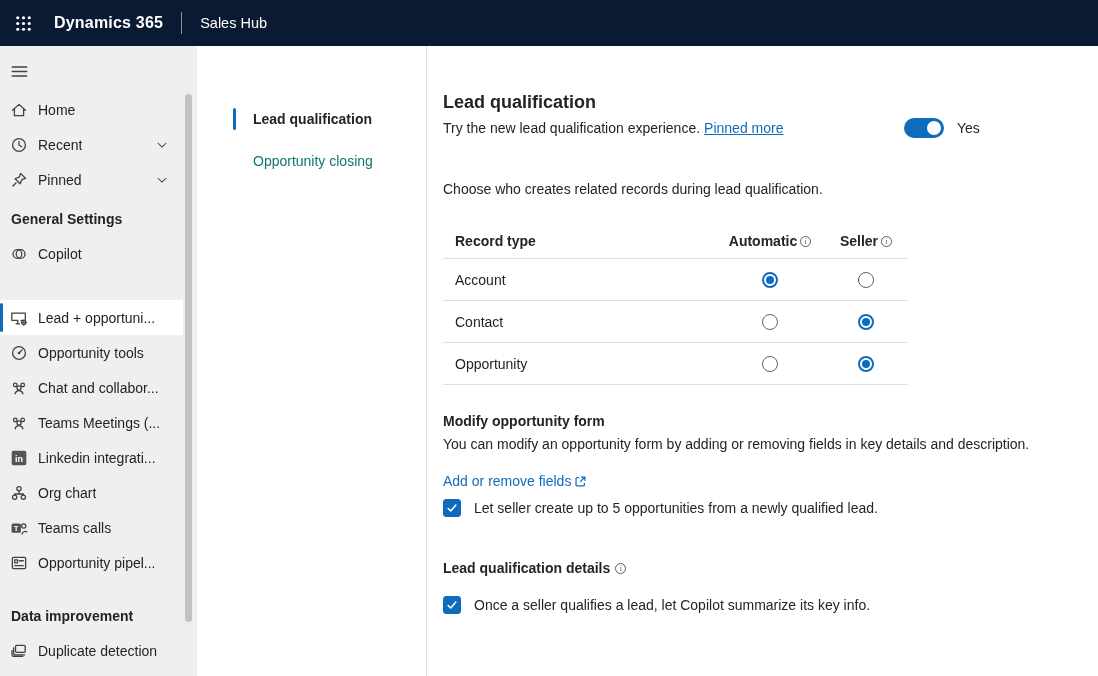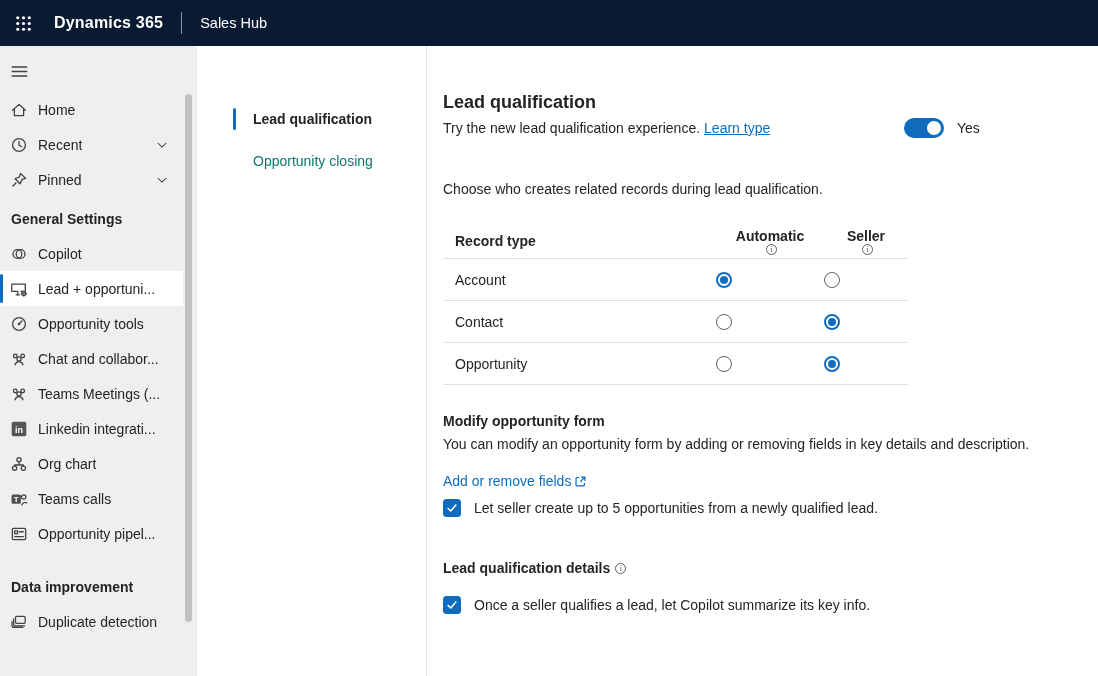--- a/index.html
+++ b/index.html
@@ -24,21 +24,21 @@
   .sidebar { width:197px; background:#efefef; position:relative; flex:none; }
   .hamburger { margin:12px 0 2px 10px; background:none; border:none; cursor:pointer; width:28px; height:26px; display:flex; align-items:center; }
   .nav-items { margin-top:8px; }
   .s-item {
     height:35px; display:flex; align-items:center; padding-left:10px;
     margin-right:14px; cursor:pointer; position:relative; color:#242424;
   }
   .s-item .s-icon { width:18px; height:18px; flex:none; display:flex; align-items:center; justify-content:flex-end; }
   .s-item .s-label { margin-left:10px; white-space:nowrap; overflow:hidden; }
   .s-item .chevron { margin-left:auto; margin-right:14px; display:flex; }
-  .s-item.selected { background:#fff; }
+  .s-item.selected { background:#fff;margin-top:29px; }
   .s-item.selected::before {
     content:""; position:absolute; left:0; top:3px; bottom:3px; width:3px;
     background:var(--accent); border-radius:2px;
   }
   .s-header { height:35px; display:flex; align-items:center; padding-left:11px; font-weight:700; font-size:14px; margin-top:4px; }
   .s-header.gap { margin-top:18px; }
   .sb-scroll-thumb {
     position:absolute; top:48px; right:5px; width:7px; height:528px;
     background:#c1c1c1; border-radius:4px;
   }
@@ -64,21 +64,21 @@
   .toggle.on .knob { left:23px; }
   .toggle-label { margin-left:13px; }
   .intro { margin-top:45px; }
   
   .rt-table { width:465px; margin-top:27px; }
   .rt-row { display:grid; grid-template-columns:1fr 108px 84px; align-items:center; border-bottom:1px solid #e0e0e0; }
   .rt-head { height:35px; font-weight:700; }
   .rt-head .col-c { display:flex; align-items:center; justify-content:center; font-weight:700; }
   .rt-body-row { height:42px; padding-left:12px; }
   .rt-head { padding-left:12px; }
-  .col-c { display:flex; justify-content:center;flex-direction:column; }
+  .col-c { display:flex; justify-content:center; }
   .info {
     width:11px; height:11px; border:1px solid #605e5c; border-radius:50%;
     display:inline-flex; align-items:center; justify-content:center;
     font-size:8px; font-weight:400; color:#605e5c; margin-left:3px; cursor:pointer; flex:none;
   }
   .info::after { content:"i"; font-family:"Liberation Serif", serif; }
   .radio { width:16px; height:16px; border-radius:50%; border:1px solid #616161; background:#fff; cursor:pointer; position:relative; }
   .radio.checked { border:2px solid var(--accent); }
   .radio.checked::after {
     content:""; position:absolute; inset:2px; border-radius:50%; background:var(--accent);
@@ -284,21 +284,21 @@
   </nav>
 
   <aside class="subnav">
     <div class="sn-item selected">Lead qualification</div>
     <div class="sn-item">Opportunity closing</div>
   </aside>
 
   <main class="main">
     <h1 class="page-title">Lead qualification</h1>
     <div class="page-sub">
-      <span>Try the new lead qualification experience.</span><a>Learn type</a>
+      <span>Try the new lead qualification experience.</span><a>Pinned more</a>
     </div>
 
     <div class="toggle-wrap">
       <div class="toggle on">
           <span class="knob"></span>
         </div>
       <span class="toggle-label">Yes</span>
     </div>
 
     <p class="intro">Choose who creates related records during lead qualification.</p>

